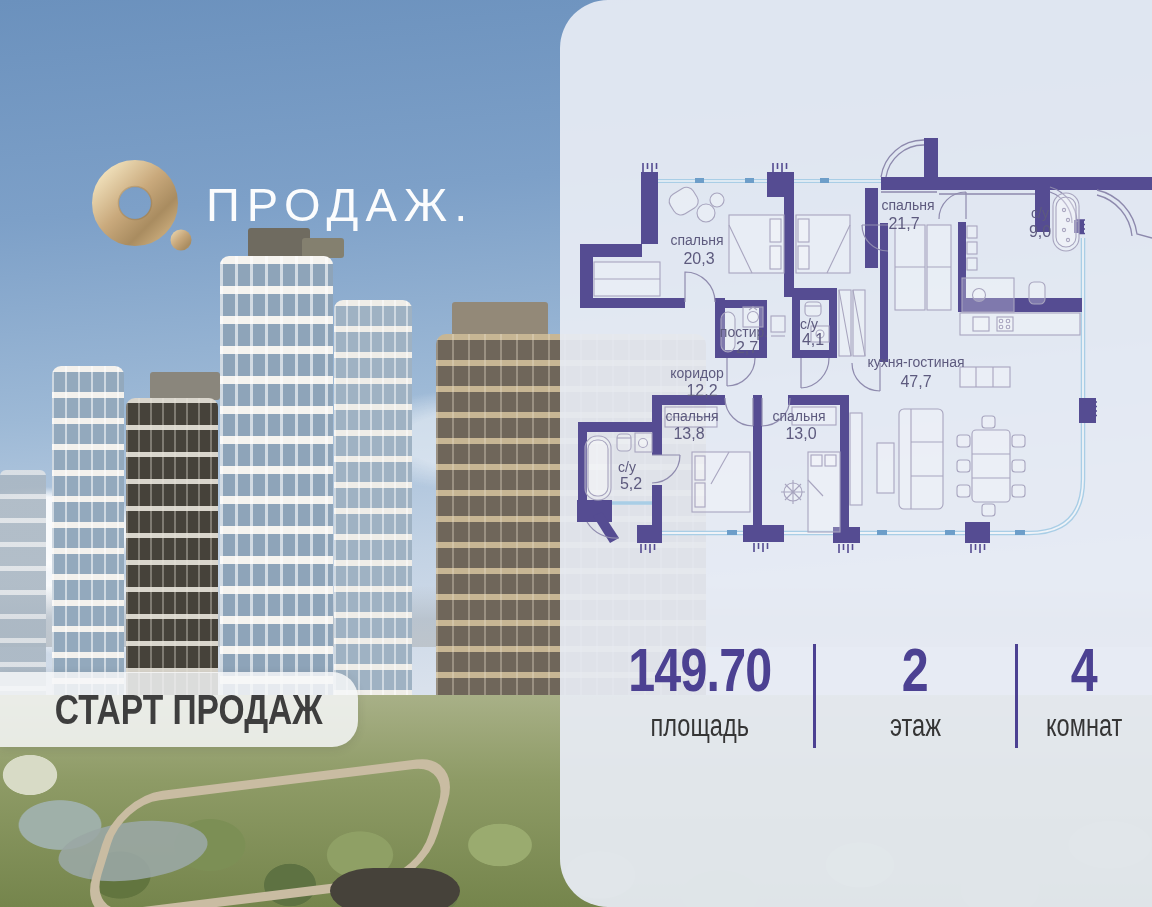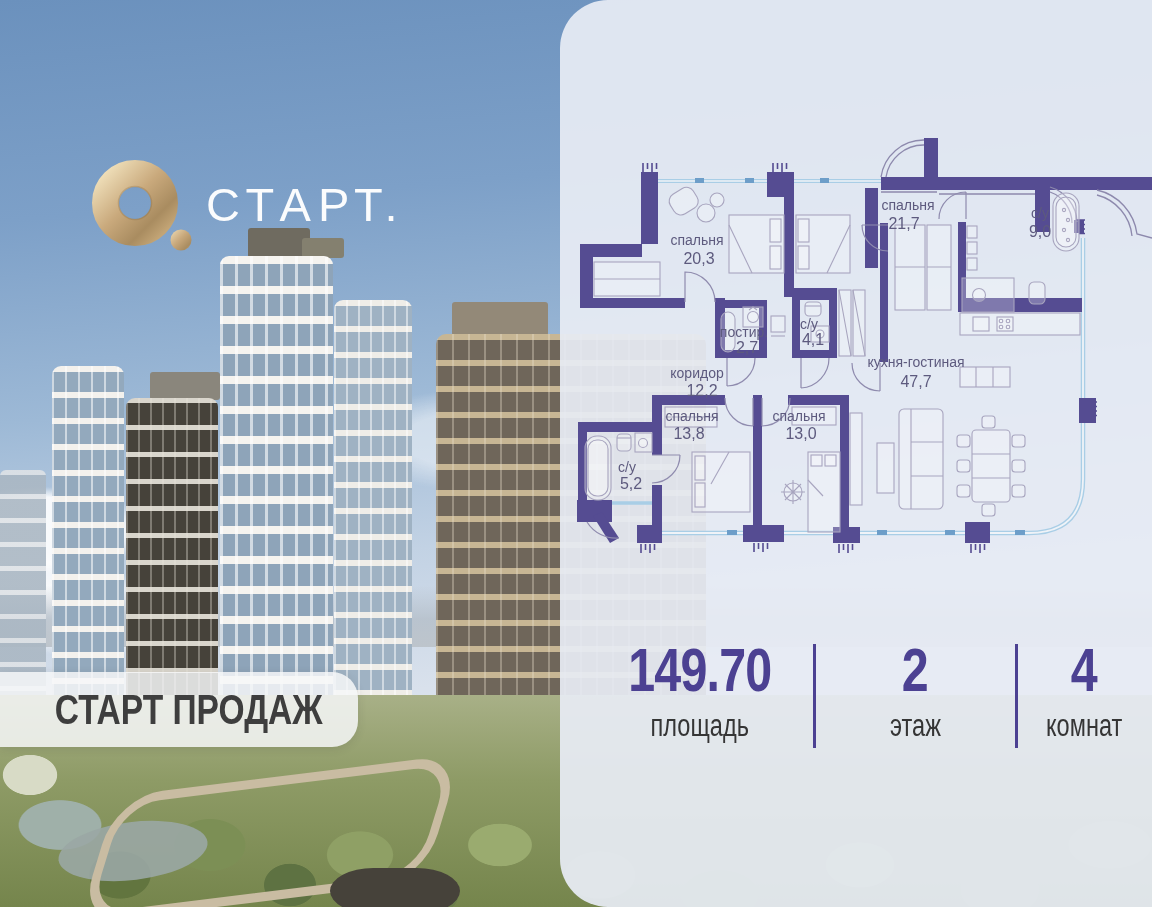--- a/index.html
+++ b/index.html
@@ -117,21 +117,21 @@
           <stop offset="0" stop-color="#EDDCB6"></stop>
             <stop offset=".45" stop-color="#C9A97C"></stop>
           <stop offset=".8" stop-color="#A98C60"></stop>
             <stop offset="1" stop-color="#C3A576"></stop>
         </linearGradient>
       </defs>
       <circle cx="45" cy="48" r="29.5" fill="none" stroke="url(#gold)" stroke-width="27"></circle>
       <circle cx="45" cy="48" r="16.5" fill="none" stroke="rgba(120,95,60,.25)" stroke-width="1.5"></circle>
       <circle cx="91" cy="85" r="10.5" fill="url(#gold)"></circle>
     </svg>
-    <span class="logo-text">СТАРТ.</span>
+    <span class="logo-text">ПРОДАЖ.</span>
   </div>
 
   <div class="badge">
     <span>СТАРТ ПРОДАЖ</span>
   </div>
 
   <div class="panel">
 
     <div class="planwrap">
     <svg width="575" height="430" viewBox="0 0 575 430">

